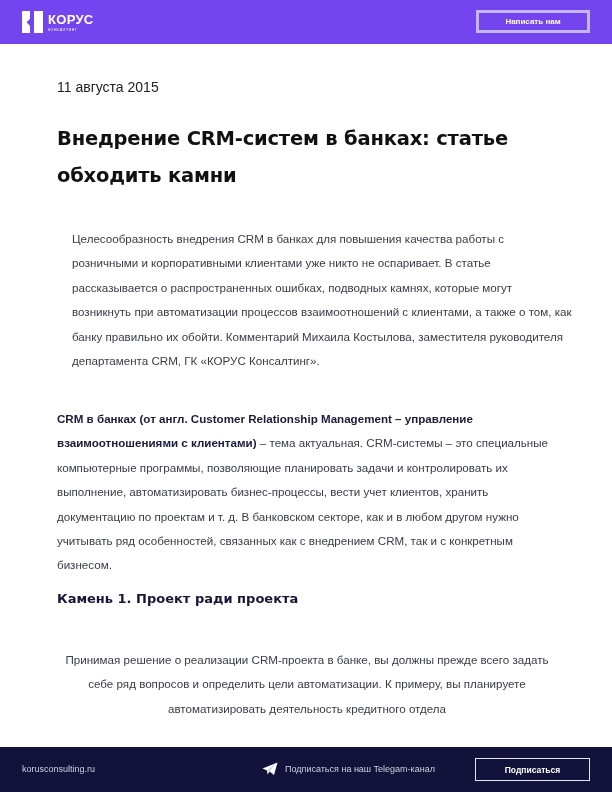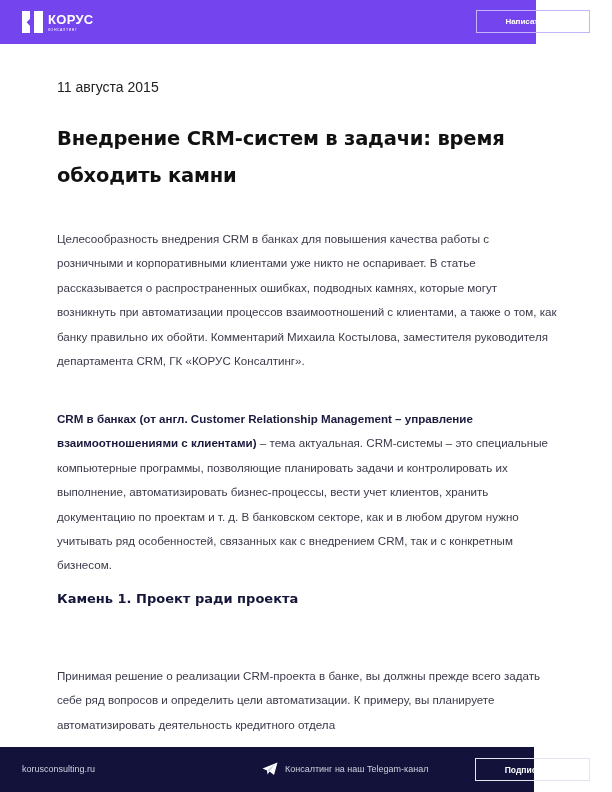--- a/index.html
+++ b/index.html
@@ -1,60 +1,60 @@
 <!DOCTYPE html>
 <html><head>
 <meta charset="utf-8">
 <style>
   * { margin: 0; padding: 0; box-sizing: border-box; }
   html, body { width: 612px; height: 792px; overflow: hidden; background: #ffffff; }
   body { font-family: "DejaVu Sans", sans-serif; color: #1a1a2e; position: relative; }
 
   .header {
-    position: absolute; left: 0; top: 0; width: 536px; height: 44px;
+    position: absolute; left: 0; top: 0; width: 612px; height: 44px;
     background: #7444ee;
   }
   .logo { position: absolute; left: 22px; top: 11px; display: flex; align-items: center; }
   .logo-mark { width: 21px; height: 22px; position: relative; }
   .logo-mark .l { position: absolute; left: 0; top: 0; width: 8px; height: 22px; background: #fff; }
   .logo-mark .r { position: absolute; right: 0; top: 0; width: 9px; height: 22px; background: #fff; }
   .logo-mark .notch { position: absolute; left: 6px; top: 8px; width: 5px; height: 6px; background: #fff; transform: rotate(45deg); }
   .logo-text { margin-left: 5px; display: flex; flex-direction: column; }
   .logo-name { font-family: "Liberation Sans", sans-serif; font-weight: bold; font-size: 13px; color: #fff; letter-spacing: 0.3px; line-height: 13px; }
   .logo-sub { font-family: "Liberation Sans", sans-serif; font-size: 3.5px; color: #fff; letter-spacing: 0.6px; margin-top: 2px; line-height: 4px; }
 
   .write-btn {
     position: absolute; left: 476px; top: 10px; width: 114px; height: 23px;
-    border: 1px solid #c4b5fd; color: #fff; background: transparent;
+    border: 3px solid #c4b5fd; color: #fff; background: transparent;
     font-family: "Liberation Sans", sans-serif; font-weight: bold; font-size: 8px;
     display: flex; align-items: center; justify-content: center;
   }
 
   .content { position: absolute; left: 57px; top: 0; width: 500px; }
   .date { position: absolute; top: 79px; left: 0; font-family: "Liberation Sans", sans-serif; font-size: 14px; color: #222; }
   .title {
     position: absolute; top: 120px; left: 0; width: 510px;
     font-family: "DejaVu Sans", sans-serif; font-weight: bold; font-size: 19.5px;
     line-height: 37px; color: #111; letter-spacing: -0.2px;
   }
   .para {
     position: absolute; left: 0; width: 500px;
     font-family: "Liberation Sans", sans-serif; font-size: 11.6px; line-height: 24.4px; color: #3a3a4a;
   }
-  .p1 { top: 227px; }
+  .p1 { top: 227px; margin-left: 15px; }
   .p2 { top: 407px; }
   .p2 b { color: #1a1a3e; text-align: center; }
   .h2 {
     position: absolute; top: 591px; left: 0;
     font-family: "DejaVu Sans", sans-serif; font-weight: bold; font-size: 13px; color: #16163a;
   }
-  .p3 { top: 664px; }
+  .p3 { top: 648px; text-align: center; }
 
   .footer {
-    position: absolute; left: 0; top: 747px; width: 534px; height: 45px;
+    position: absolute; left: 0; top: 747px; width: 612px; height: 45px;
     background: #12123a;
   }
   .site { position: absolute; left: 22px; top: 17px; font-family: "Liberation Sans", sans-serif; font-size: 9px; color: #cfd0e0; }
   .tg-icon { position: absolute; left: 262px; top: 15px; width: 16px; height: 14px; }
   .tg-text { position: absolute; left: 285px; top: 17px; font-family: "Liberation Sans", sans-serif; font-size: 9px; color: #cfd0e0; }
   .sub-btn {
     position: absolute; left: 475px; top: 11px; width: 115px; height: 23px;
     border: 1px solid #e5e5f0; background: transparent; color: #fff;
     font-family: "Liberation Sans", sans-serif; font-weight: bold; font-size: 8.5px;
     display: flex; align-items: center; justify-content: center;
@@ -73,28 +73,28 @@
     <div class="logo-text">
       <span class="logo-name">КОРУС</span>
       <span class="logo-sub">КОНСАЛТИНГ</span>
     </div>
   </div>
   <div class="write-btn">Написать нам</div>
 </div>
 
 <div class="content">
   <div class="date">11 августа 2015</div>
-  <h1 class="title">Внедрение CRM-систем в задачи: время обходить камни</h1>
+  <h1 class="title">Внедрение CRM-систем в банках: статье обходить камни</h1>
   <p class="para p1">Целесообразность внедрения CRM в банках для повышения качества работы с розничными и корпоративными клиентами уже никто не оспаривает. В статье рассказывается о распространенных ошибках, подводных камнях, которые могут возникнуть при автоматизации процессов взаимоотношений с клиентами, а также о том, как банку правильно их обойти. Комментарий Михаила Костылова, заместителя руководителя департамента CRM, ГК «КОРУС Консалтинг».</p>
   <p class="para p2"><b>CRM в банках (от англ. Customer Relationship Management – управление взаимоотношениями с клиентами)</b><span> – тема актуальная. CRM-системы – это специальные компьютерные программы, позволяющие планировать задачи и контролировать их выполнение, автоматизировать бизнес-процессы, вести учет клиентов, хранить документацию по проектам и т. д. В банковском секторе, как и в любом другом нужно учитывать ряд особенностей, связанных как с внедрением CRM, так и с конкретным бизнесом.</span></p>
   <h2 class="h2">Камень 1. Проект ради проекта</h2>
   <p class="para p3">Принимая решение о реализации CRM-проекта в банке, вы должны прежде всего задать себе ряд вопросов и определить цели автоматизации. К примеру, вы планируете автоматизировать деятельность кредитного отдела</p>
 </div>
 
 <div class="footer">
   <span class="site">korusconsulting.ru</span>
   <svg class="tg-icon" viewBox="0 0 16 14">
     <path d="M0.5 6.5 L15.5 0.5 L12 13 L7.5 9.5 L5.5 12.5 L5 8.5 Z" fill="#ffffff"></path>
     <path d="M5 8.5 L13 2 L7.5 9.5 Z" fill="#cfd0e0"></path>
   </svg>
-  <span class="tg-text">Консалтинг на наш Telegam-канал</span>
+  <span class="tg-text">Подписаться на наш Telegam-канал</span>
   <div class="sub-btn">Подписаться</div>
 </div>
 
 </body></html>

